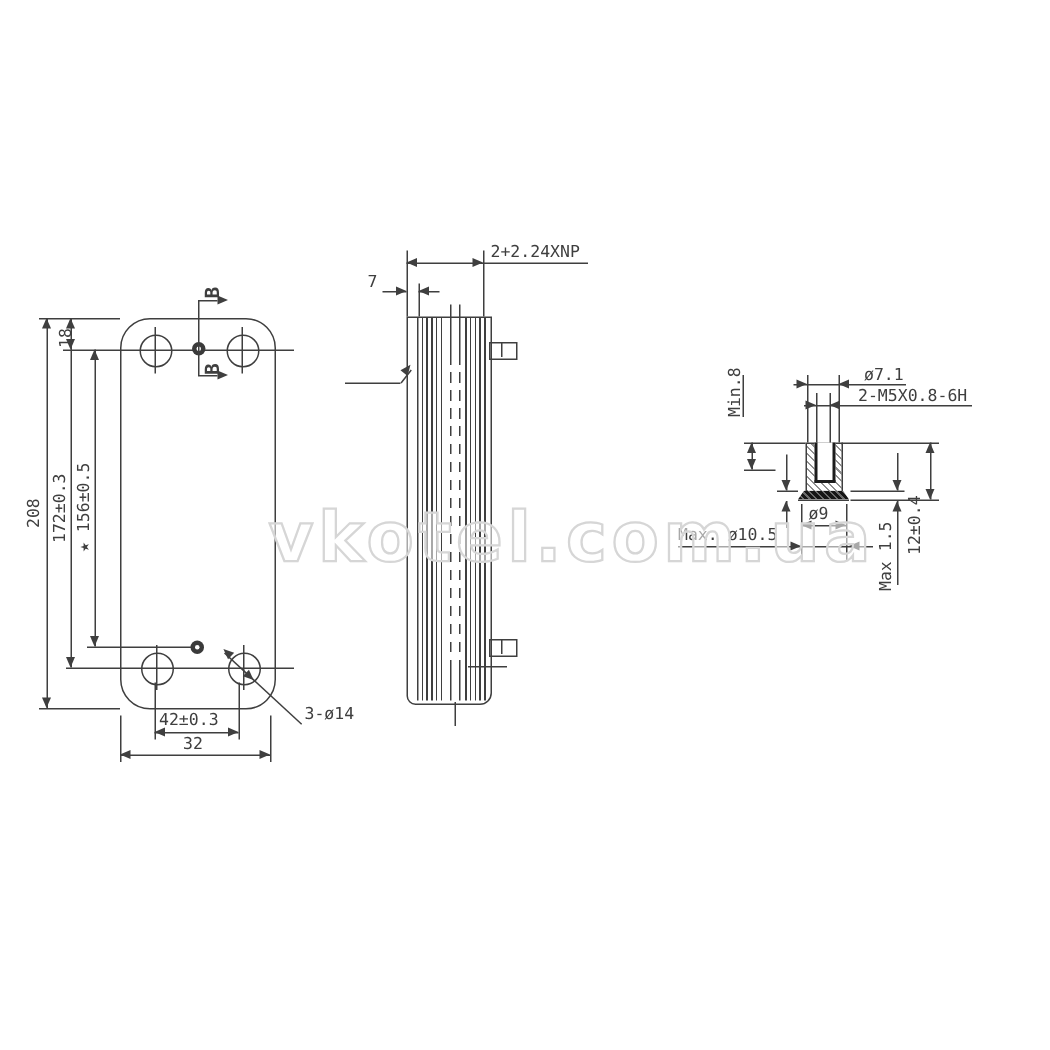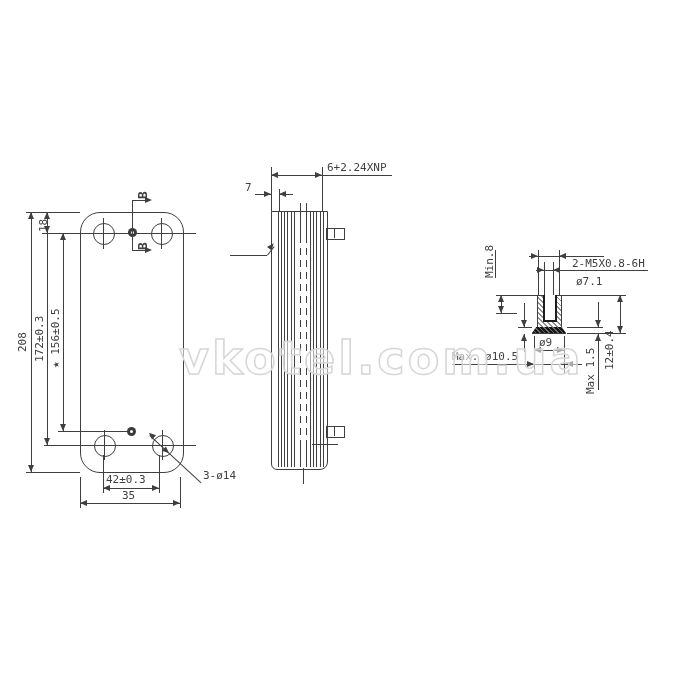--- a/index.html
+++ b/index.html
@@ -89,21 +89,21 @@
     <div class="hl" style="left:103px;top:488px;width:56px;"></div>
     <div class="ar ar-l" style="left:103px;top:485px;"></div>
     <div class="ar ar-r" style="left:152px;top:485px;"></div>
     <span class="dimtext" style="left:106px;top:474px;text-align:center;">42±0.3</span>
 
     <div class="vl" style="left:80px;top:477px;height:31px;"></div>
     <div class="vl" style="left:180px;top:477px;height:31px;"></div>
     <div class="hl" style="left:80px;top:503px;width:100px;"></div>
     <div class="ar ar-l" style="left:80px;top:500px;"></div>
     <div class="ar ar-r" style="left:173px;top:500px;"></div>
-    <span class="dimtext" style="left:122px;top:490px;">35</span>
+    <span class="dimtext" style="left:122px;top:490px;">32</span>
 
     <div class="hl" style="left:150px;top:435px;width:70px;transform:rotate(42.7deg);transform-origin:0 0;"></div>
     <div class="ar ar-r" style="left:148px;top:432px;transform:rotate(222.7deg);"></div>
     <div class="ar ar-r" style="left:163px;top:448px;transform:rotate(42.7deg);"></div>
     <span class="dimtext" style="left:203px;top:470px;">3-ø14</span>
   </div>
 
   <div>
     <div class="rect" style="left:271px;top:211px;width:55px;height:257px;border-radius:0 0 8px 6px;"></div>
     <div class="vl" style="left:278px;top:212px;height:255px;"></div>
@@ -122,21 +122,21 @@
     <div class="vl" style="left:334px;top:228px;height:10px;"></div>
     <div class="rect" style="left:326px;top:426px;width:17px;height:10px;"></div>
     <div class="vl" style="left:334px;top:426px;height:10px;"></div>
     <div class="hl" style="left:312px;top:444px;width:26px;"></div>
 
     <div class="vl" style="left:271px;top:167px;height:44px;"></div>
     <div class="vl" style="left:322px;top:167px;height:44px;"></div>
     <div class="hl" style="left:271px;top:175px;width:121px;"></div>
     <div class="ar ar-l" style="left:271px;top:172px;"></div>
     <div class="ar ar-r" style="left:315px;top:172px;"></div>
-    <span class="dimtext" style="left:327px;top:162px;">6+2.24XNP</span>
+    <span class="dimtext" style="left:327px;top:162px;">2+2.24XNP</span>
 
     <div class="vl" style="left:279px;top:189px;height:22px;"></div>
     <div class="hl" style="left:255px;top:194px;width:16px;"></div>
     <div class="ar ar-r" style="left:264px;top:191px;"></div>
     <div class="hl" style="left:279px;top:194px;width:14px;"></div>
     <div class="ar ar-l" style="left:279px;top:191px;"></div>
     <span class="dimtext" style="left:245px;top:182px;">7</span>
 
     <div class="hl" style="left:230px;top:255px;width:37px;"></div>
     <div class="hl" style="left:267px;top:255px;width:11px;transform:rotate(-52deg);transform-origin:0 0;"></div>
@@ -151,21 +151,21 @@
     <div class="hl" style="left:532px;top:333px;width:34px;"></div>
 
     <div class="vl" style="left:538px;top:250px;height:45px;"></div>
     <div class="vl" style="left:559px;top:250px;height:45px;"></div>
     <div class="vl" style="left:544px;top:262px;height:33px;"></div>
     <div class="vl" style="left:553px;top:262px;height:33px;"></div>
 
     <div class="hl" style="left:529px;top:256px;width:75px;"></div>
     <div class="ar ar-r" style="left:531px;top:253px;"></div>
     <div class="ar ar-l" style="left:559px;top:253px;"></div>
-    <span class="dimtext" style="left:576px;top:244px;margin-top:32px;">ø7.1</span>
+    <span class="dimtext" style="left:576px;top:244px;">ø7.1</span>
 
     <div class="hl" style="left:536px;top:270px;width:112px;"></div>
     <div class="ar ar-r" style="left:537px;top:267px;"></div>
     <div class="ar ar-l" style="left:553px;top:267px;"></div>
     <span class="dimtext" style="left:572px;top:258px;text-align:center;">2-M5X0.8-6H</span>
 
     <div class="hl" style="left:496px;top:295px;width:41px;"></div>
     <div class="hl" style="left:496px;top:313px;width:21px;"></div>
     <div class="vl" style="left:501px;top:295px;height:18px;"></div>
     <div class="ar ar-u" style="left:498px;top:295px;"></div>

